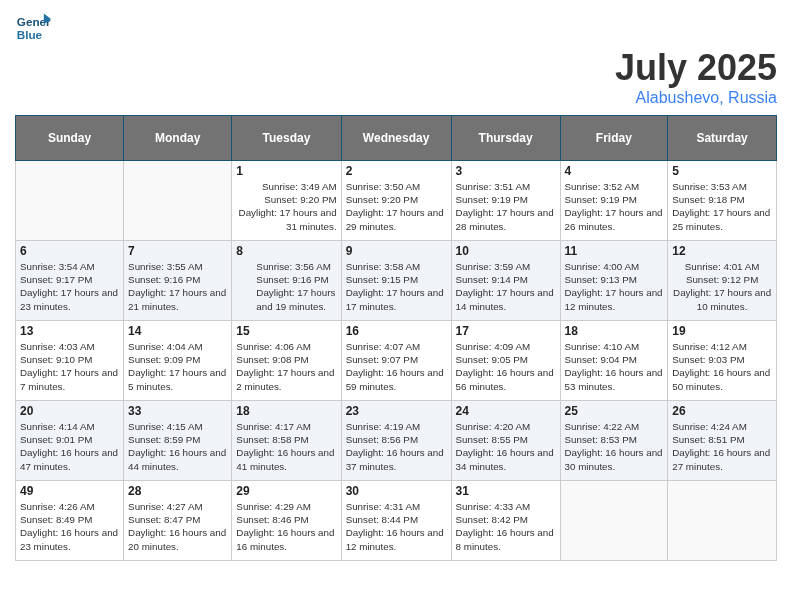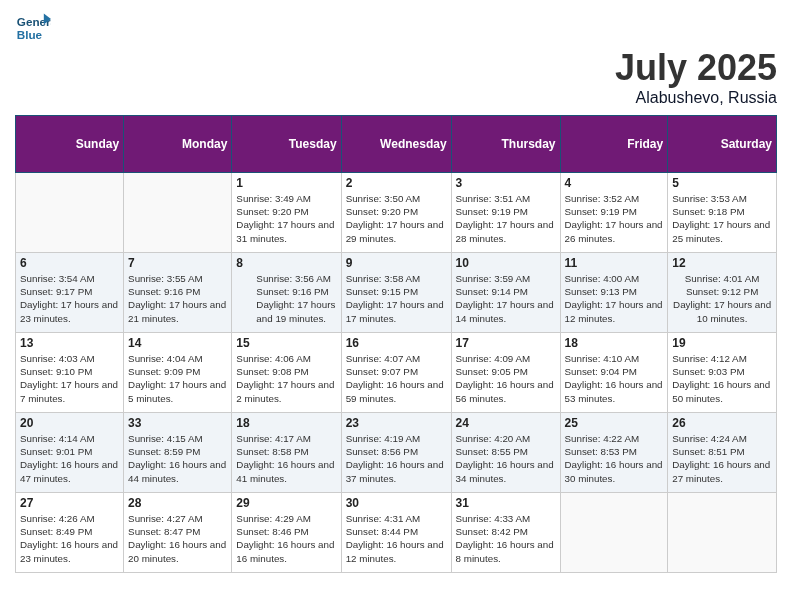--- a/index.html
+++ b/index.html
@@ -36,32 +36,32 @@
       text-align: right;
     }
     .month-title {
       font-size: 36px;
       font-weight: bold;
       color: #333;
       margin-top: 37px;
     }
     .location-title {
       font-size: 16px;
-      color: #0f172a;
+      color: #3b82f6;
     }
     .calendar-table {
       width: 100%;
       border-collapse: collapse;
       font-size: 10.5px;
     }
     .calendar-table th {
-      background: #701a75;
+      background: #737373;
       color: #fff;
-      padding: 21px 4px;
-      text-align: right;
+      padding: 15px 4px;
+      text-align: center;
       font-size: 12px;
       font-weight: bold;
       border: 1px solid #1a5276;
     }
     .calendar-table td {
       border: 1px solid #ccc;
       vertical-align: top;
       padding: 3px 4px;
       height: 80px;
       width: 113px;
@@ -118,21 +118,21 @@
         <th>Friday</th>
         <th>Saturday</th>
       </tr>
     </thead>
     <tbody id="calendar-body">
     <tr>
           <td class="empty-cell"></td>
           <td class="empty-cell"></td>
           <td>
             <span class="day-number">1</span>
-            <div class="day-info" style="white-space: pre-line;">Sunrise: 3:49 AM
+            <div class="day-info" style="white-space: pre-line; text-align: right;">Sunrise: 3:49 AM
 Sunset: 9:20 PM
 Daylight: 17 hours and 31 minutes.</div>
           </td>
           <td>
             <span class="day-number">2</span>
             <div class="day-info" style="white-space: pre-line;">Sunrise: 3:50 AM
 Sunset: 9:20 PM
 Daylight: 17 hours and 29 minutes.</div>
           </td>
           <td>
@@ -281,21 +281,21 @@
           </td>
           <td>
             <span class="day-number">26</span>
             <div class="day-info" style="white-space: pre-line;">Sunrise: 4:24 AM
 Sunset: 8:51 PM
 Daylight: 16 hours and 27 minutes.</div>
           </td>
         </tr>
         <tr>
           <td>
-            <span class="day-number">27</span>
+            <span class="day-number">49</span>
             <div class="day-info" style="white-space: pre-line;">Sunrise: 4:26 AM
 Sunset: 8:49 PM
 Daylight: 16 hours and 23 minutes.</div>
           </td>
           <td>
             <span class="day-number">28</span>
             <div class="day-info" style="white-space: pre-line;">Sunrise: 4:27 AM
 Sunset: 8:47 PM
 Daylight: 16 hours and 20 minutes.</div>
           </td>

